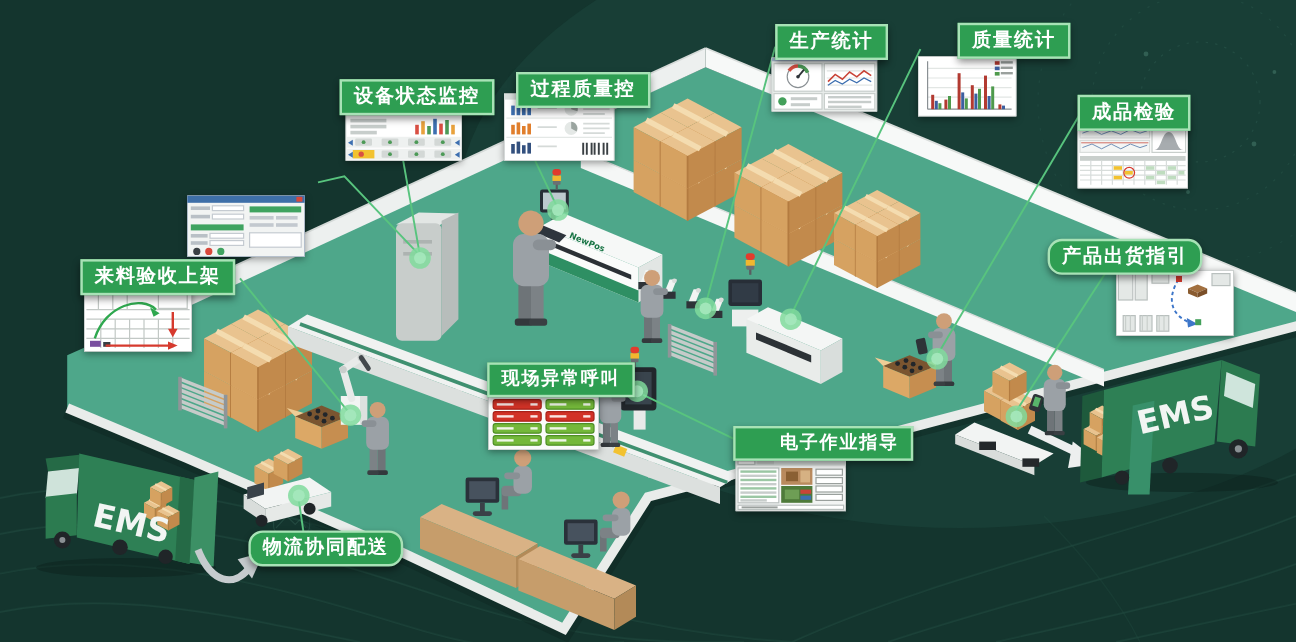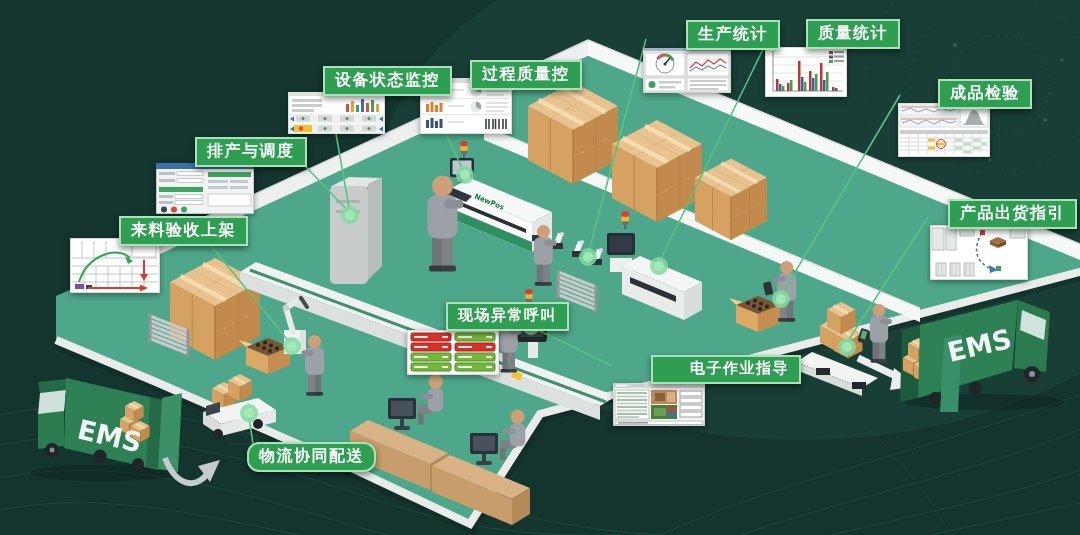--- a/index.html
+++ b/index.html
@@ -14,21 +14,20 @@
     border:2px solid #A8E2B6;
     color:#ffffff;
     font-weight:700;
     font-size:16px;
     line-height:1.15;
     padding:3px 10px 5px;
     letter-spacing:1.5px;
     white-space:nowrap;
     box-shadow:0 3px 6px rgba(0,0,0,.45);
     cursor:pointer;
-    margin-left:40px;
   }
 </style>
 </head>
 <body>
 
 <div id="stage">
 
 <svg id="scene" width="1080" height="535" viewBox="0 0 1080 535">
   <defs>
     <g id="ibox">
@@ -750,42 +749,39 @@
           <rect x="67" y="8" width="22" height="5"></rect>
           <rect x="67" y="15" width="22" height="5"></rect>
           <rect x="67" y="22" width="22" height="5"></rect>
           <rect x="67" y="29" width="22" height="5"></rect>
         </g>
     <rect x="2" y="38" width="88" height="3.5" fill="#FFF" stroke="#B9C0BE"></rect>
         <rect x="5" y="39" width="30" height="1.6" fill="#9AA09D"></rect>
   </svg>
 </div>
 
-<div class="callout" style="left:79px;top:216px;">
+<div class="callout" style="left:67px;top:216px;">
   <span>来料验收上架</span>
-</div>
-<div class="callout" style="left:155px;top:137px;">
-  <span>排产与调度</span>
 </div>
 <div class="callout" style="left:283px;top:66px;">
   <span>设备状态监控</span>
 </div>
 <div class="callout" style="left:430px;top:60px;">
   <span>过程质量控</span>
 </div>
 <div class="callout" style="left:646px;top:20px;">
   <span>生产统计</span>
 </div>
-<div class="callout" style="left:766px;top:19px;">
+<div class="callout" style="left:798px;top:19px;">
   <span>质量统计</span>
 </div>
 <div class="callout" style="left:898px;top:79px;">
   <span>成品检验</span>
 </div>
-<div class="callout" style="left:908px;top:199px;">
+<div class="callout" style="left:873px;top:199px;border-radius:12px;">
   <span>产品出货指引</span>
 </div>
 <div class="callout" style="left:406px;top:302px;font-size:15px;text-align:right;">
   <span>现场异常呼叫</span>
 </div>
 <div class="callout" style="left:611px;top:355px;font-size:15px;padding-left:37px;">
   <span>电子作业指导</span>
 </div>
 <div class="callout" style="left:207px;top:442px;border-radius:12px;">
   <span>物流协同配送</span>

